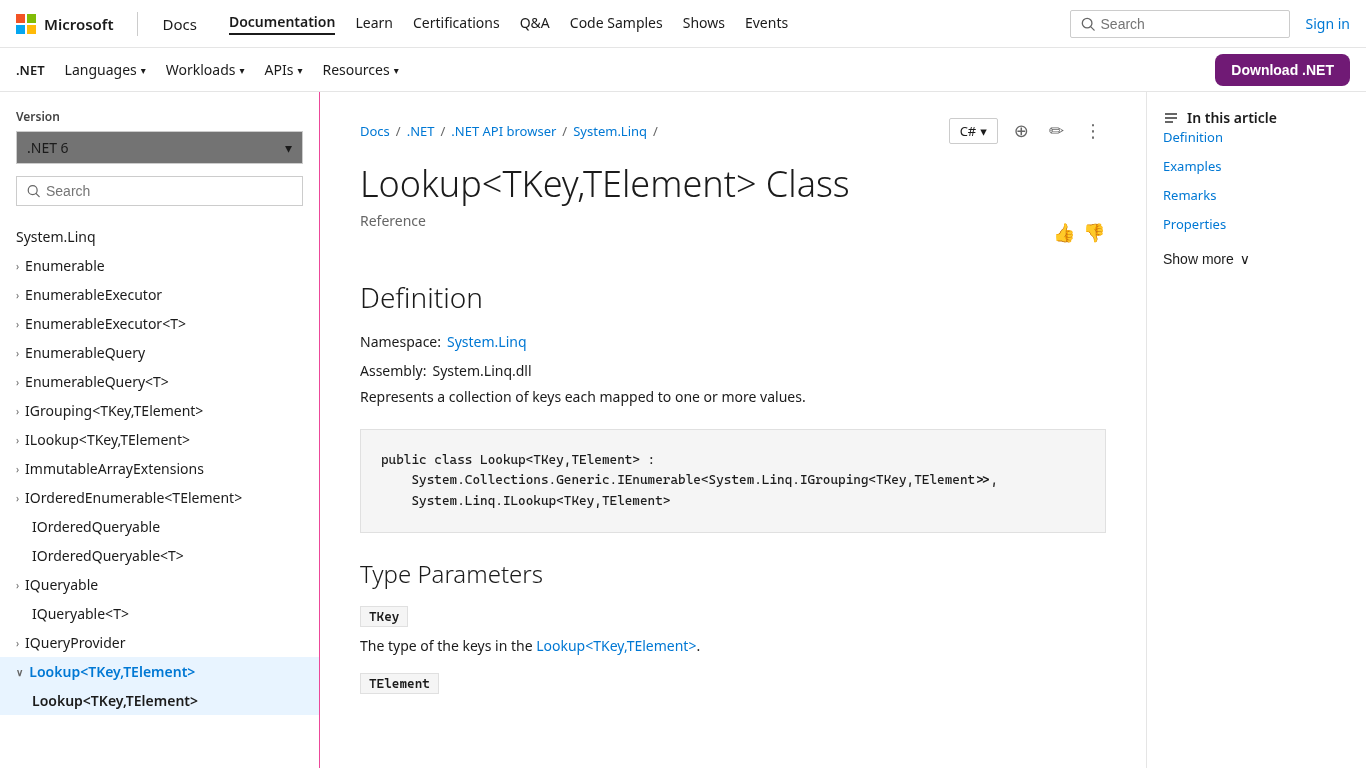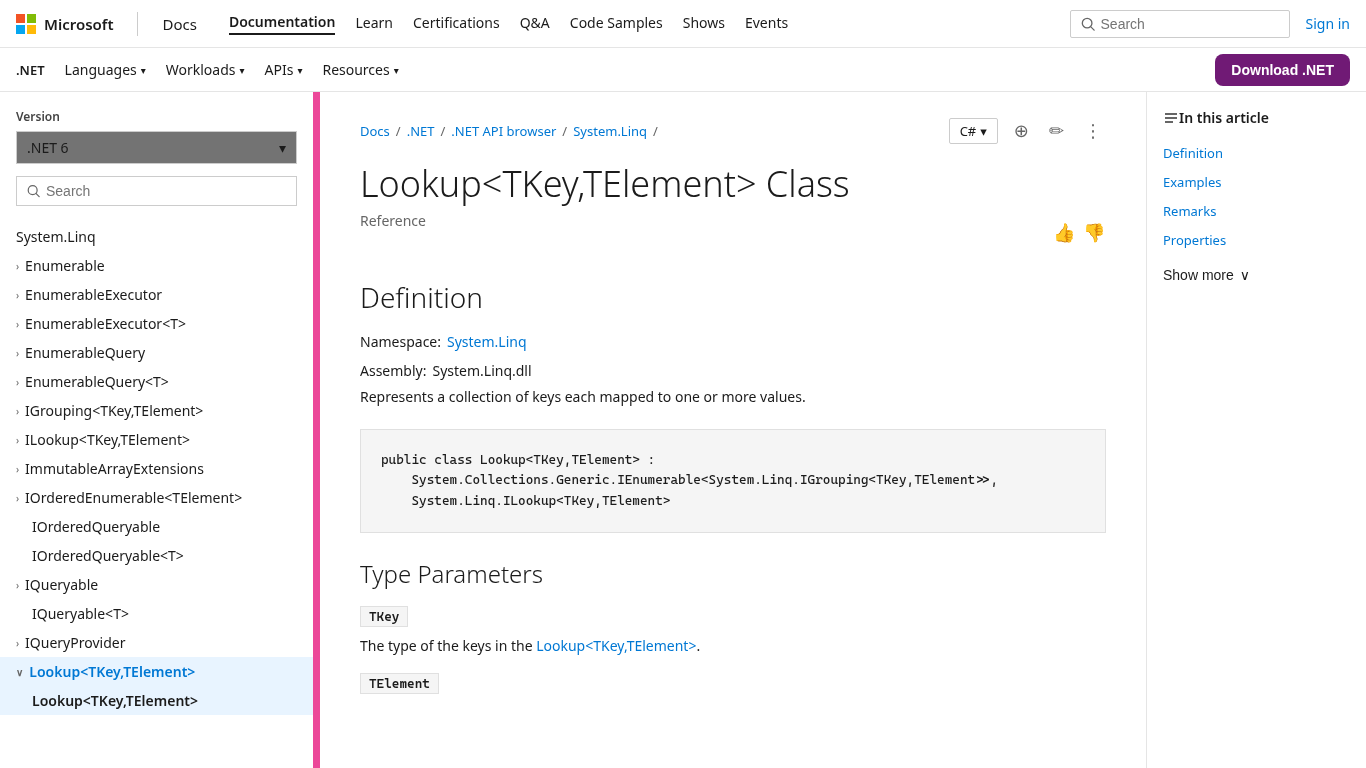--- a/index.html
+++ b/index.html
@@ -53,21 +53,21 @@
       margin-left: auto; background: #701a75; color: #fff;
       border: none; padding: 8px 16px; font-size: 14px; font-weight: 600;
       cursor: pointer; border-radius: 8px;
     }
 
     
     .layout { display: flex; height: calc(768px - 92px); overflow: hidden; }
 
     
     .sidebar {
-      width: 320px; flex-shrink: 0; border-right: 7px solid #ec4899;
+      width: 320px; flex-shrink: 0; border-right: 1px solid #ec4899;
       overflow-y: auto; padding: 16px 0;
     }
     .sidebar-version-label { font-size: 12px; color: #444; padding: 0 16px 6px; font-weight: 600; }
     .version-select {
       margin: 0 16px 12px; display: flex; align-items: center; justify-content: space-between;
       border: 1px solid #ccc; padding: 6px 10px; cursor: pointer; background: #737373;
       font-size: 14px;
     }
     .search-sidebar {
       margin: 0 16px 16px; display: flex; align-items: center; gap: 6px;
@@ -126,22 +126,22 @@
     }
     .type-param-desc { font-size: 14px; color: #1b1b1b; margin-bottom: 16px; line-height: 1.6; }
     .type-param-desc a { color: #0078d4; text-decoration: none; }
 
     
     .right-panel {
       width: 220px; flex-shrink: 0; border-left: 1px solid #e5e5e5;
       padding: 16px; overflow-y: auto;
     }
     .in-this-article-header {
-      display: flex; align-items: center; 
-      font-size: 14px; font-weight: 600; margin-bottom: 16px;
+      display: flex; align-items: center; gap: 8px;
+      font-size: 14px; font-weight: 600; 
     }
     .toc-list { list-style: none; }
     .toc-item { margin-bottom: 10px; }
     .toc-link { color: #0078d4; text-decoration: none; font-size: 13px; }
     .show-more-btn {
       display: flex; align-items: center; gap: 6px;
       background: none; border: none; cursor: pointer;
       color: #1b1b1b; font-size: 14px; padding: 8px 0; margin-top: 8px;
     }
 

